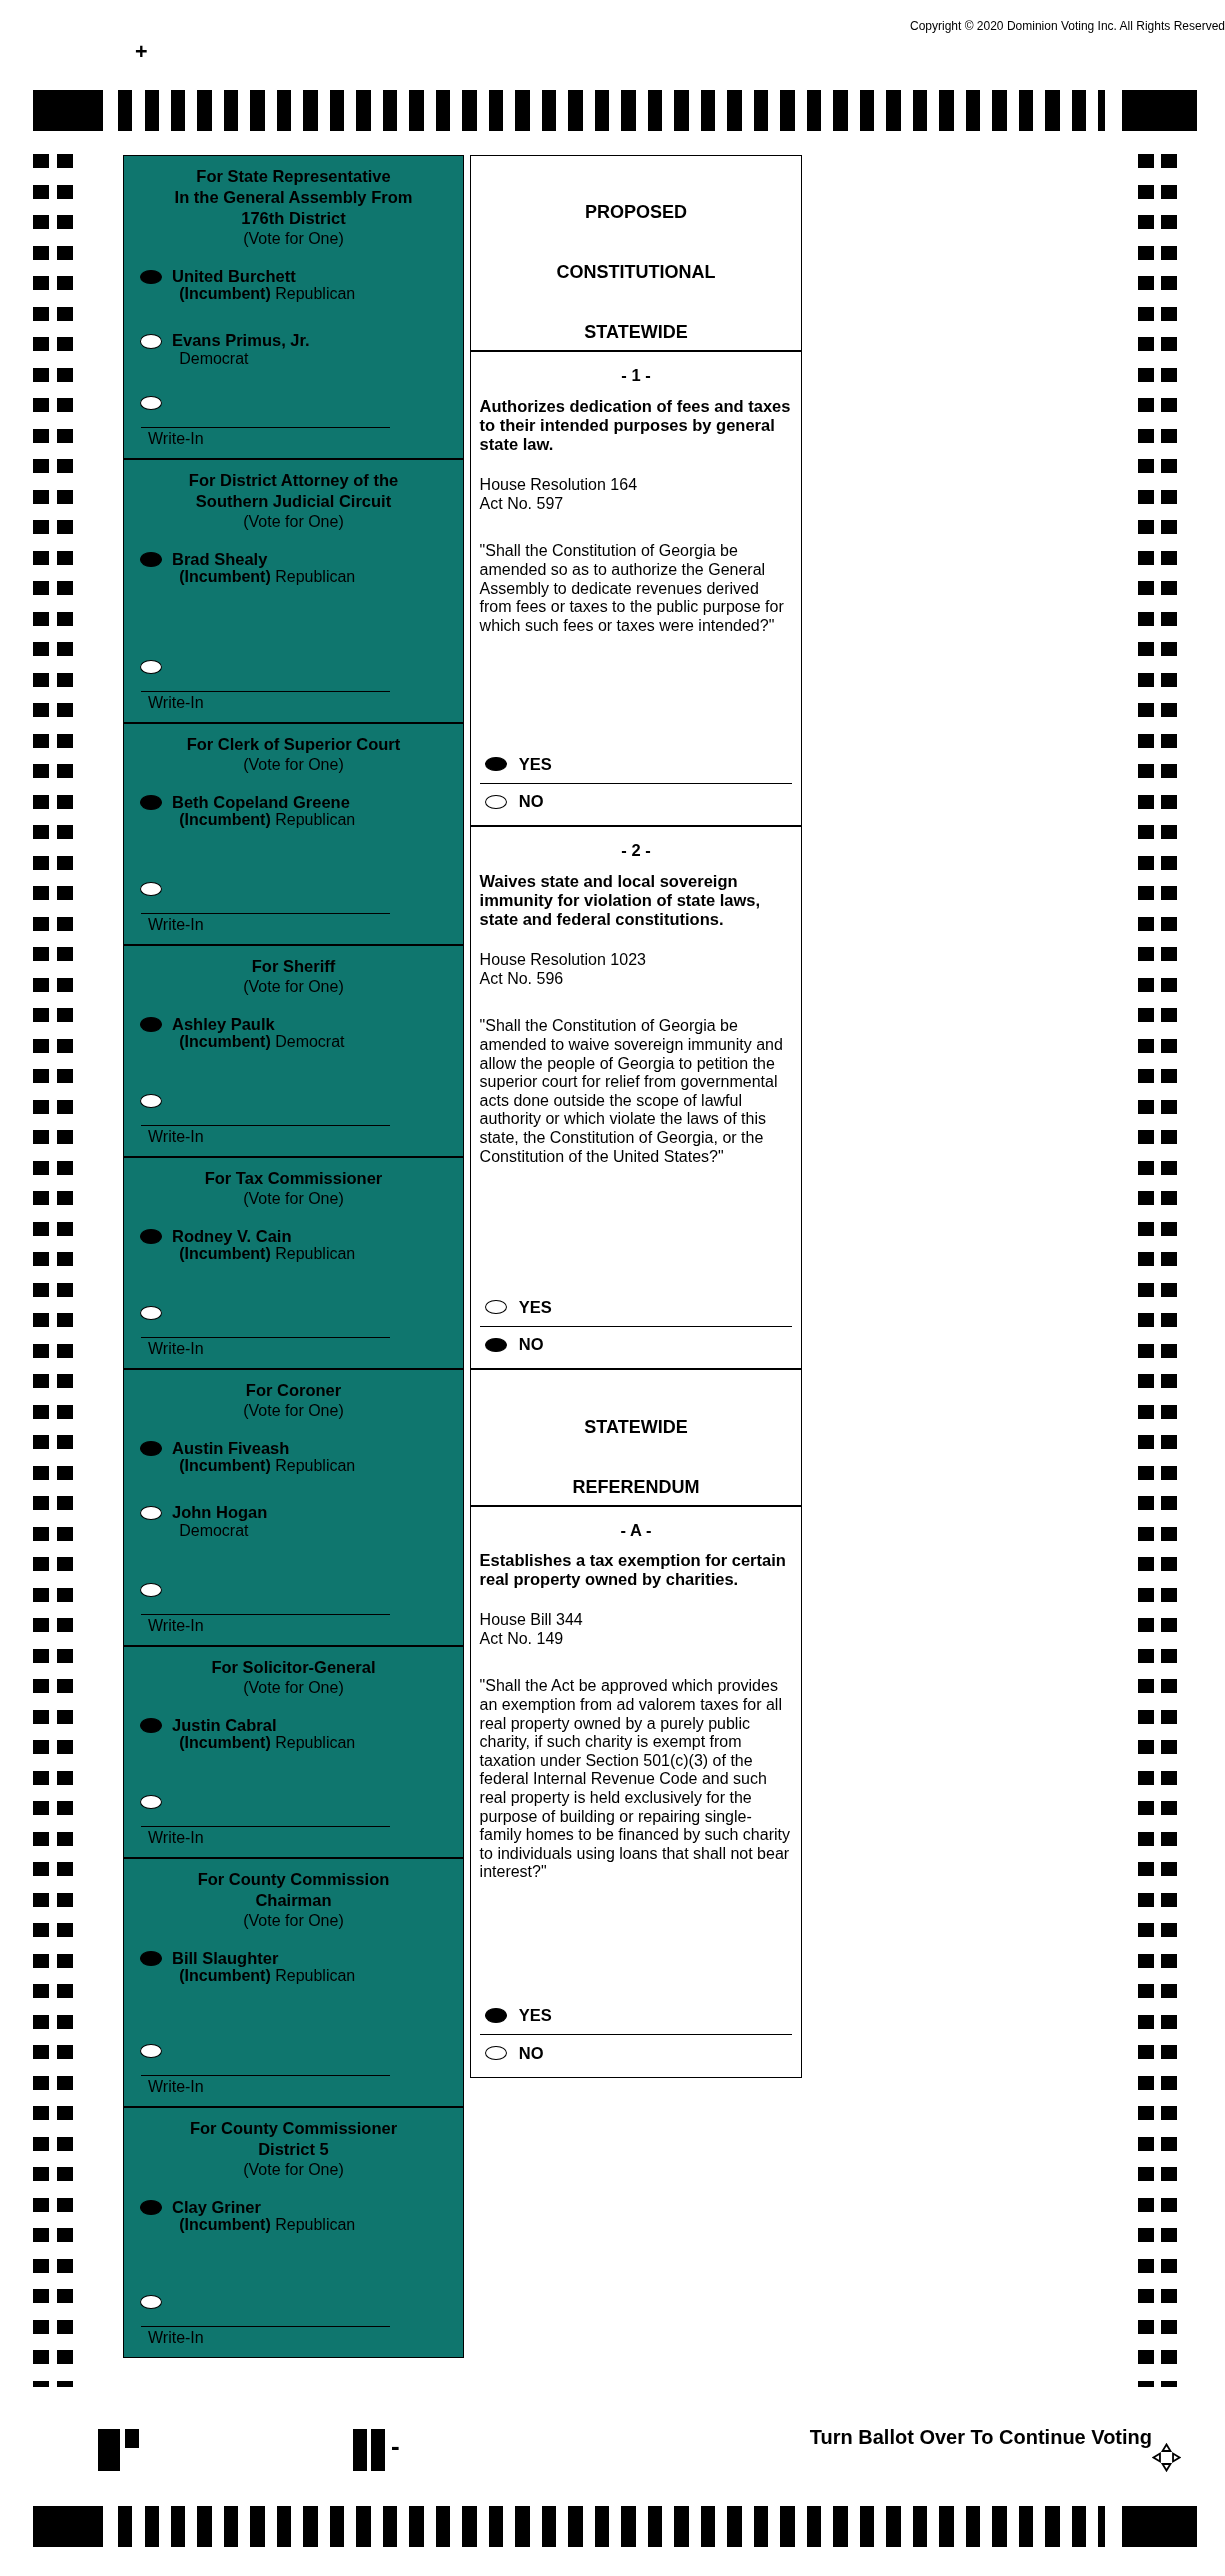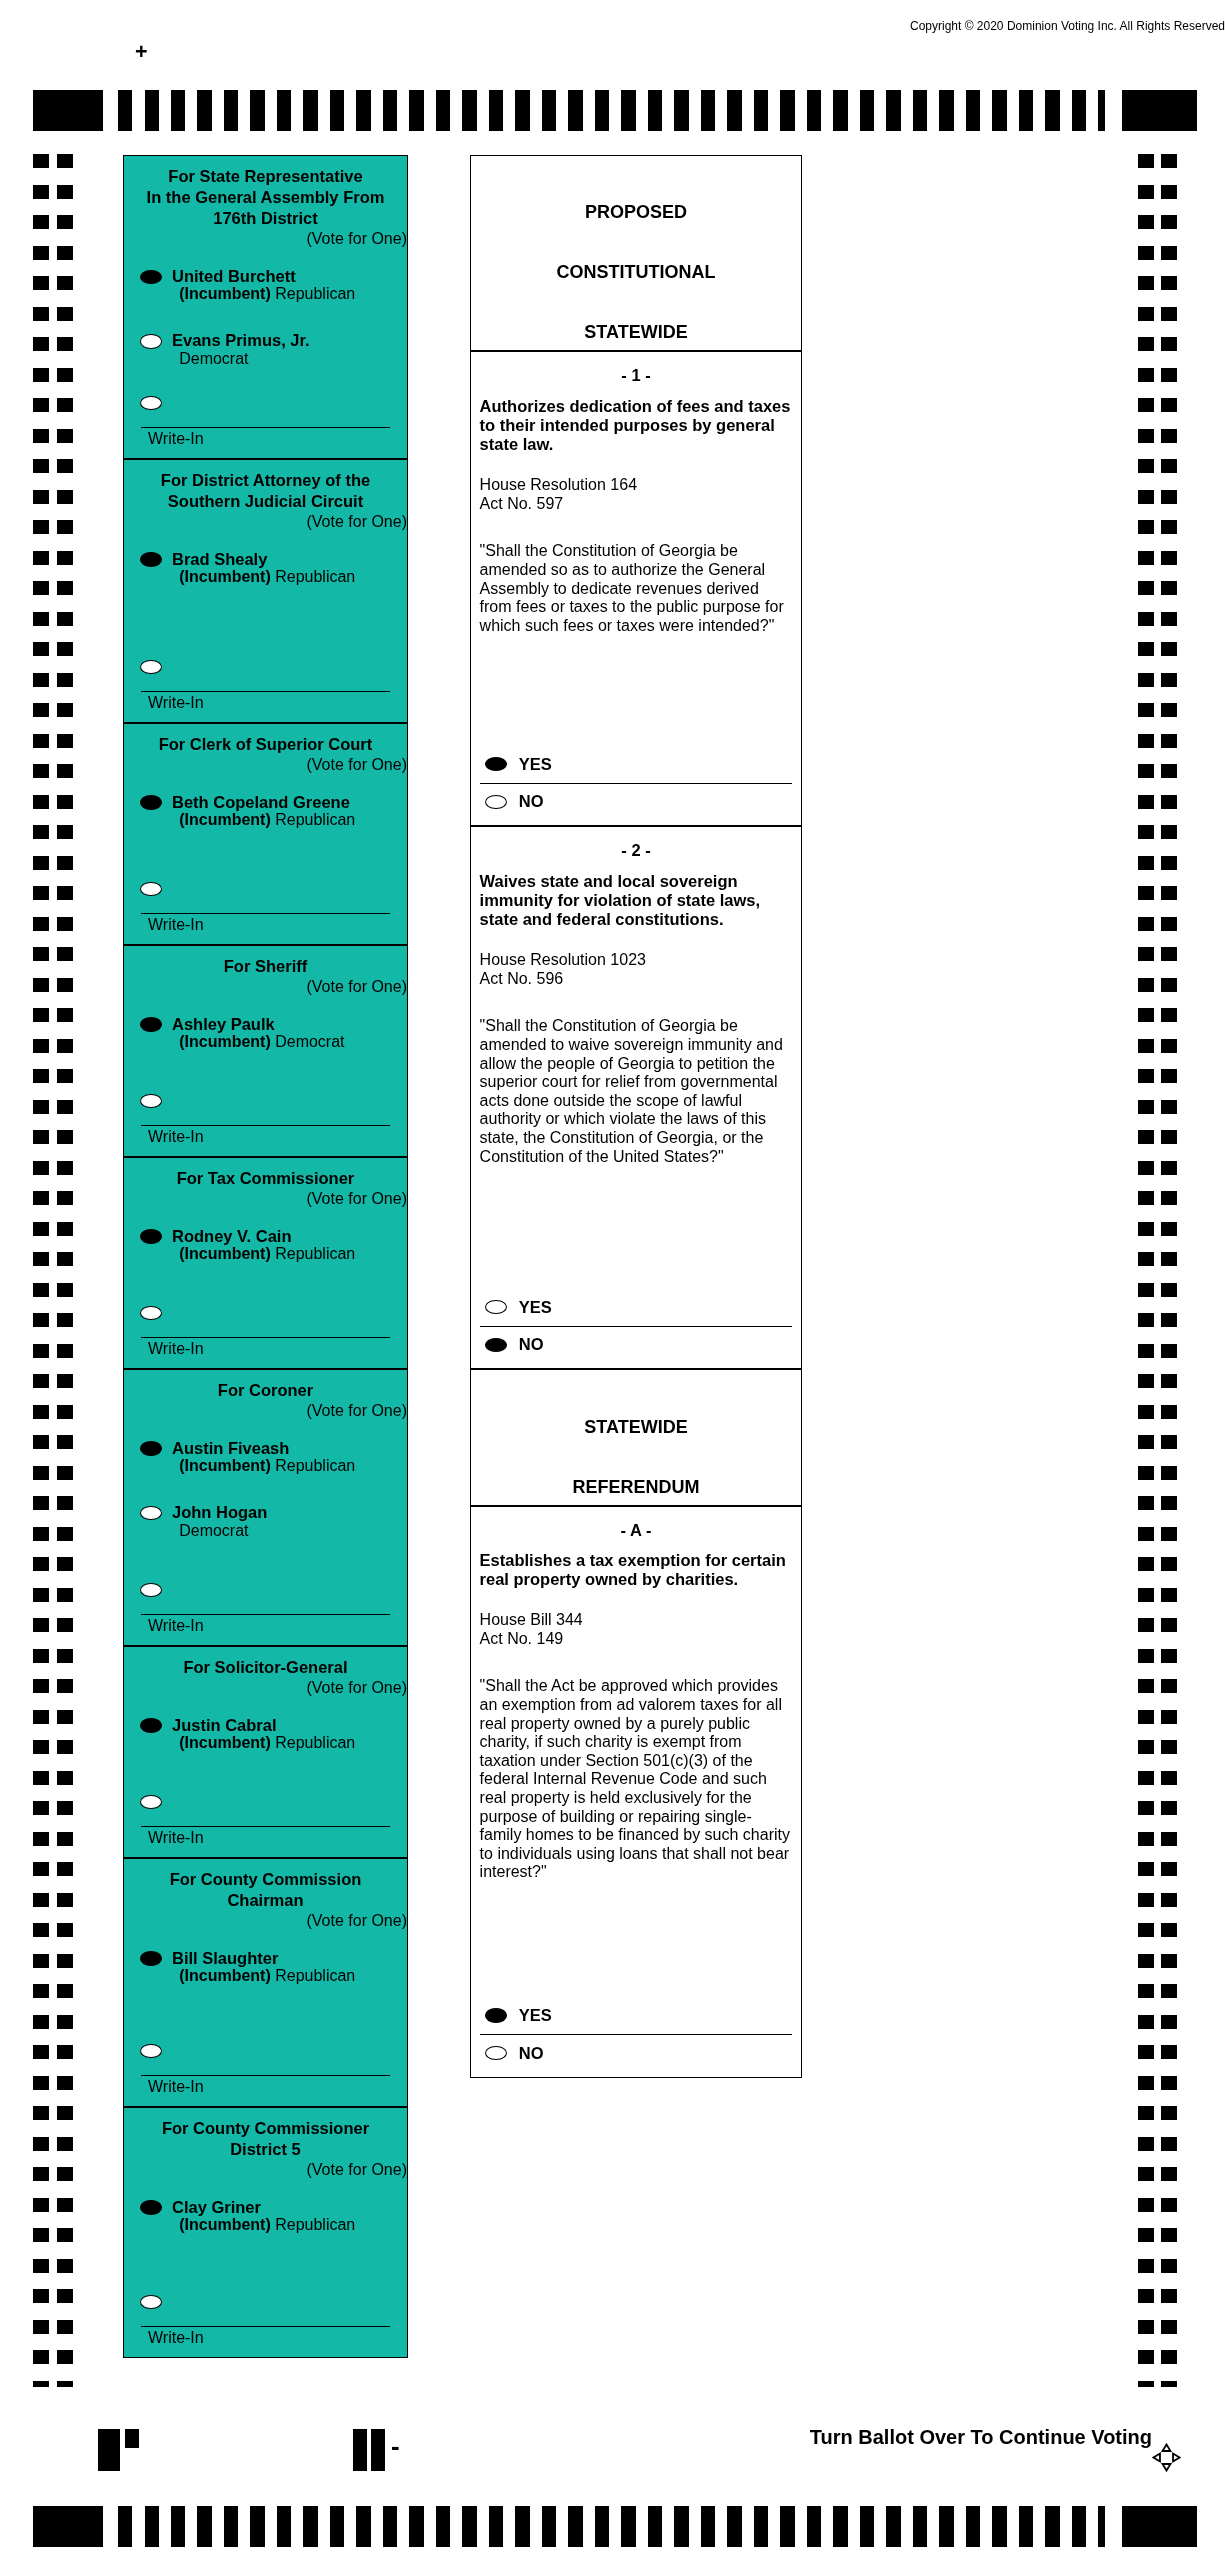--- a/index.html
+++ b/index.html
@@ -37,27 +37,27 @@
 
   #turn-over { top:2426px; right:73px; font-size:20px; font-weight:bold; }
   #compass   { top:2443px; left:1152px; }
 
   
   .bubble { flex:0 0 auto; display:inline-block; width:22px; height:14.3px;
             border:1.8px solid #000; border-radius:50%; background:#fff; }
   .bubble.filled { background:#000; }
 
   
-  #left-column { position:absolute; left:123px; top:155px; width:285px;
-                 border:1.4px solid #000; background:#14b8a6; }
+  #left-column { position:absolute; left:123px; top:155px; width:341px;
+                 border:1.4px solid #000; background:#0f766e; }
   .contest { display:flex; flex-direction:column; border-bottom:2.1px solid #000; padding:10px 0 5.7px; }
   .contest:last-child { border-bottom:none; }
   .contest-header { text-align:center; margin-bottom:18.6px; }
   .title-line { font-weight:bold; font-size:16.5px; line-height:21px; }
-  .vote-for { font-size:16px; line-height:19.3px;text-align:right; }
+  .vote-for { font-size:16px; line-height:19.3px; }
   .candidate { display:flex; align-items:flex-start; margin:0 0 29px 16px; }
   .candidate .bubble { margin-top:2.9px; margin-right:10px; }
   .cand-name  { font-weight:bold; font-size:16.5px; line-height:18.6px; }
   .cand-party { font-size:16px; line-height:17px; margin-left:7.2px; }
   .cand-party .inc { font-weight:bold; }
   .writein-group { margin-top:auto; }
   .writein-bubble-row { margin:0 0 17px 16px; line-height:0; }
   .writein-line  { border-top:1.4px solid #000; width:249px; margin-left:17px; }
   .writein-label { font-weight:normal; font-size:16px; line-height:18.6px; margin:2.1px 0 2.9px 24px; }
 

